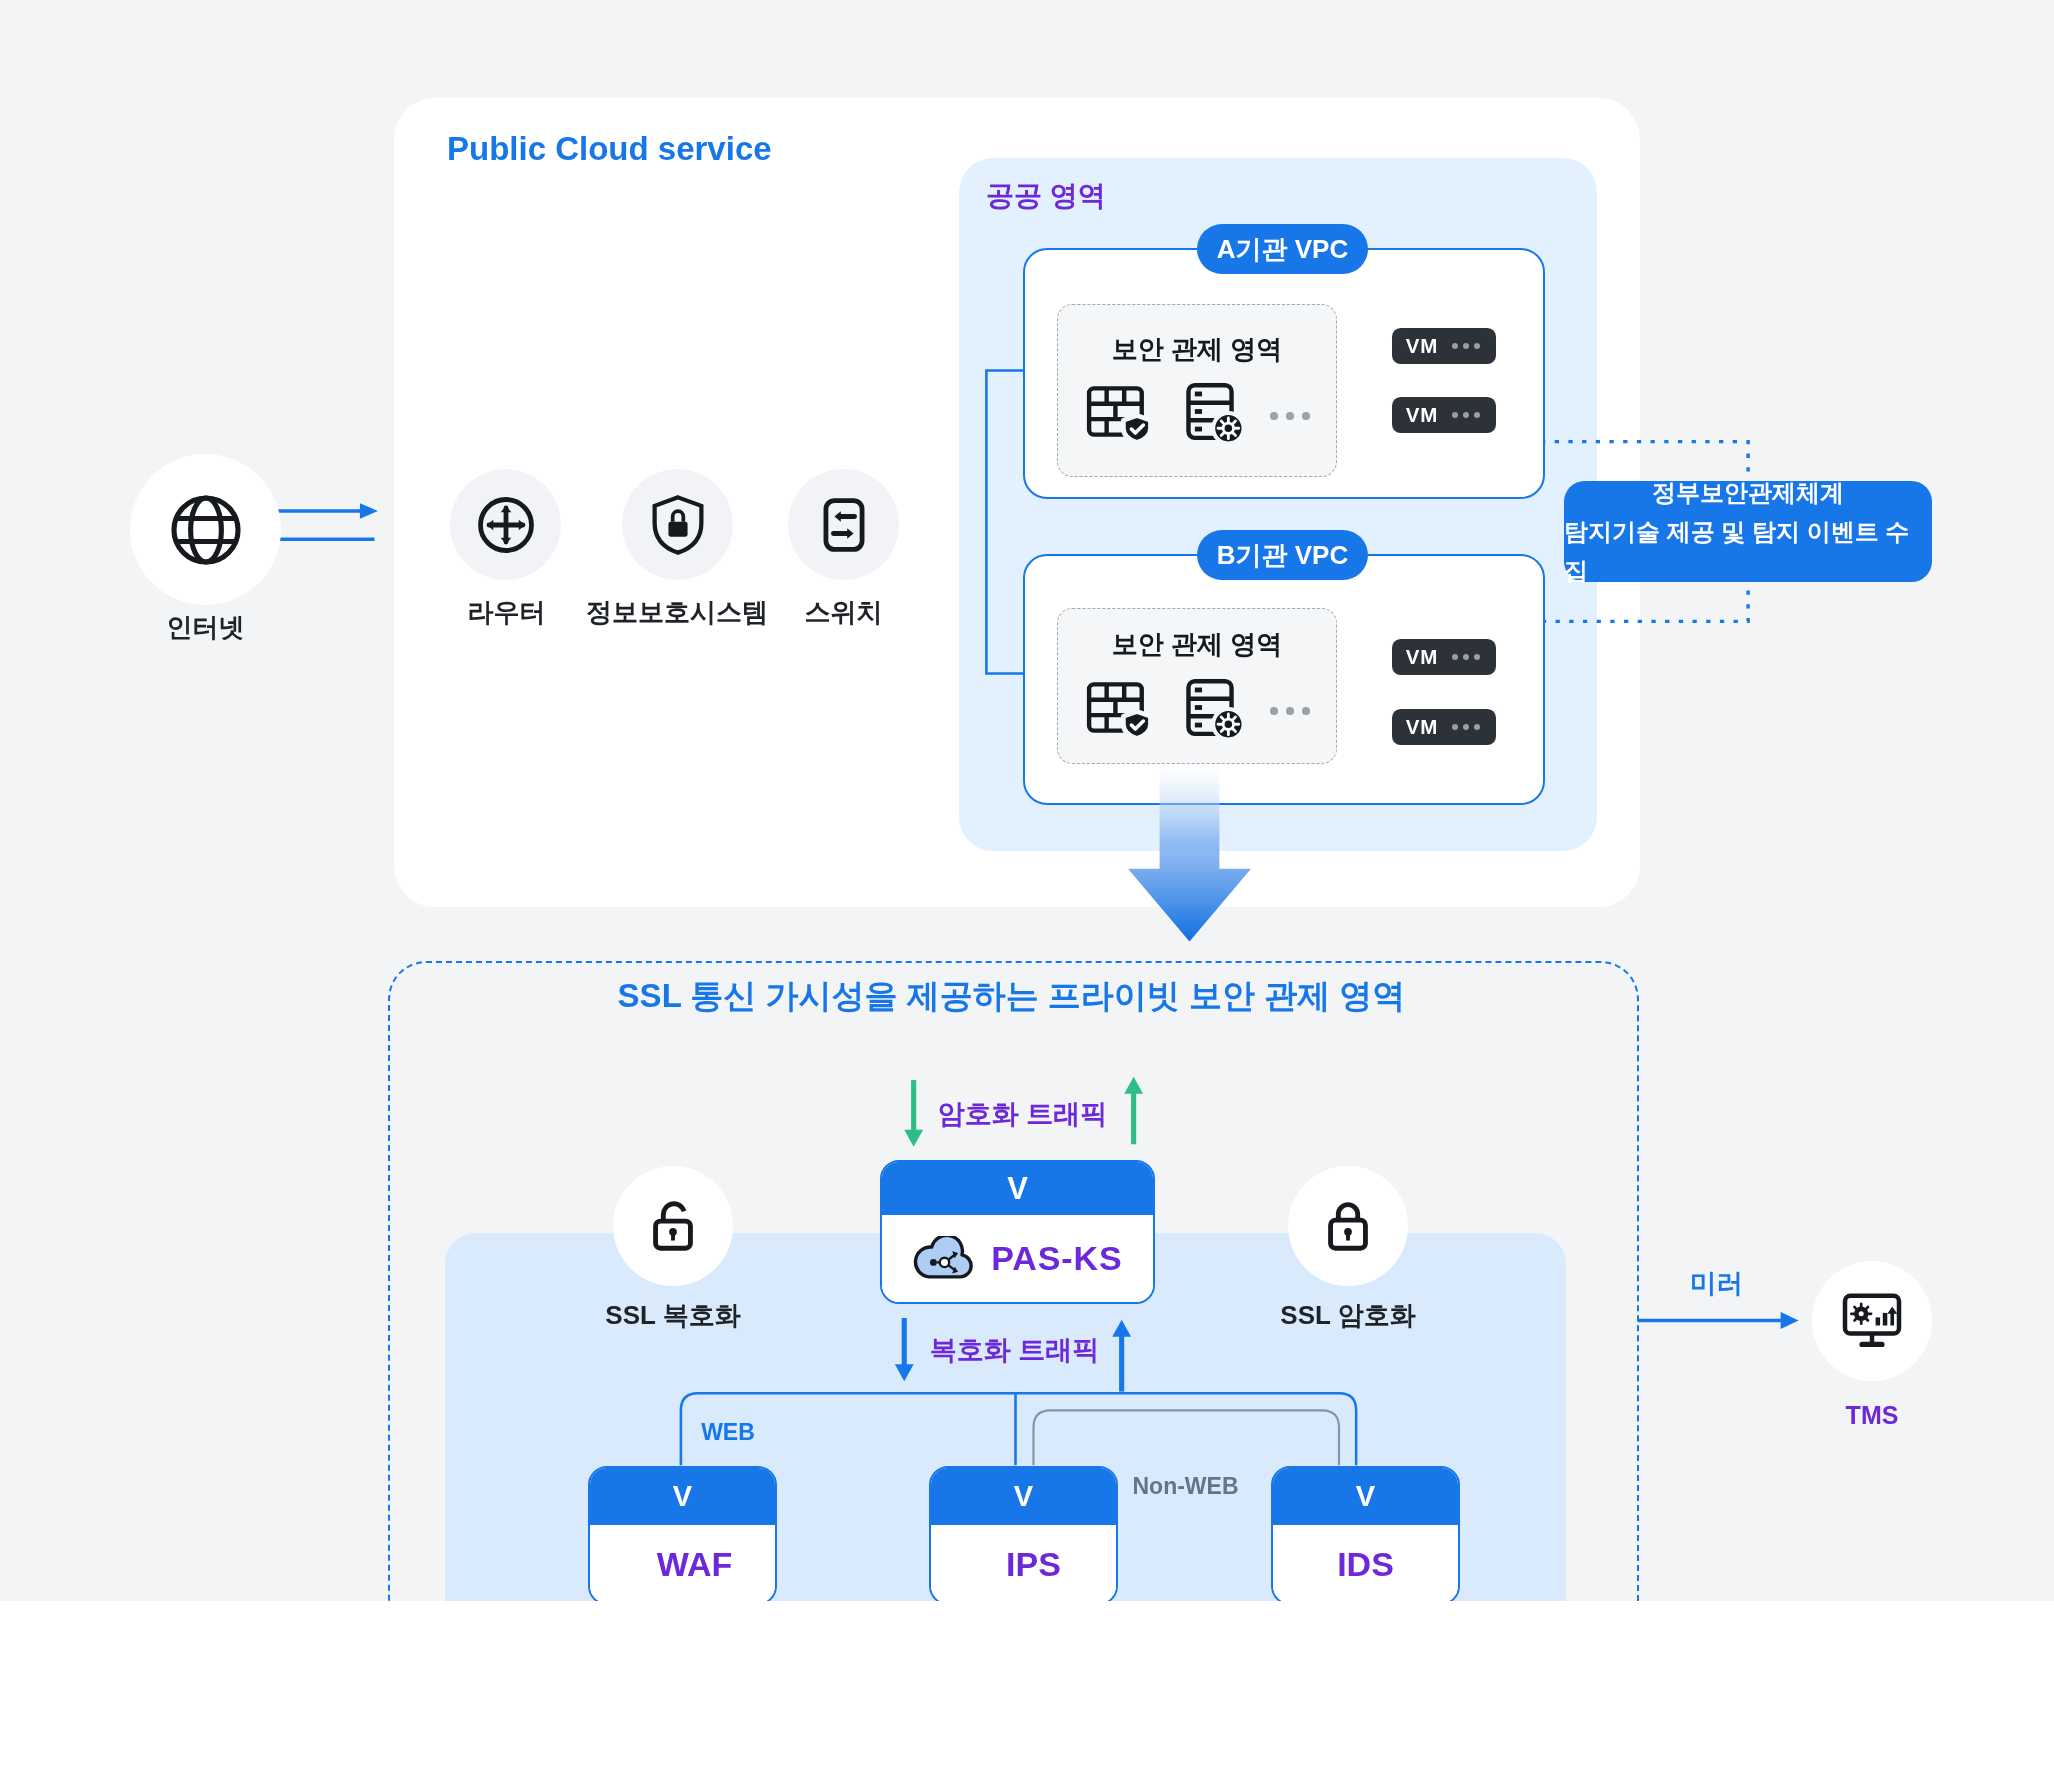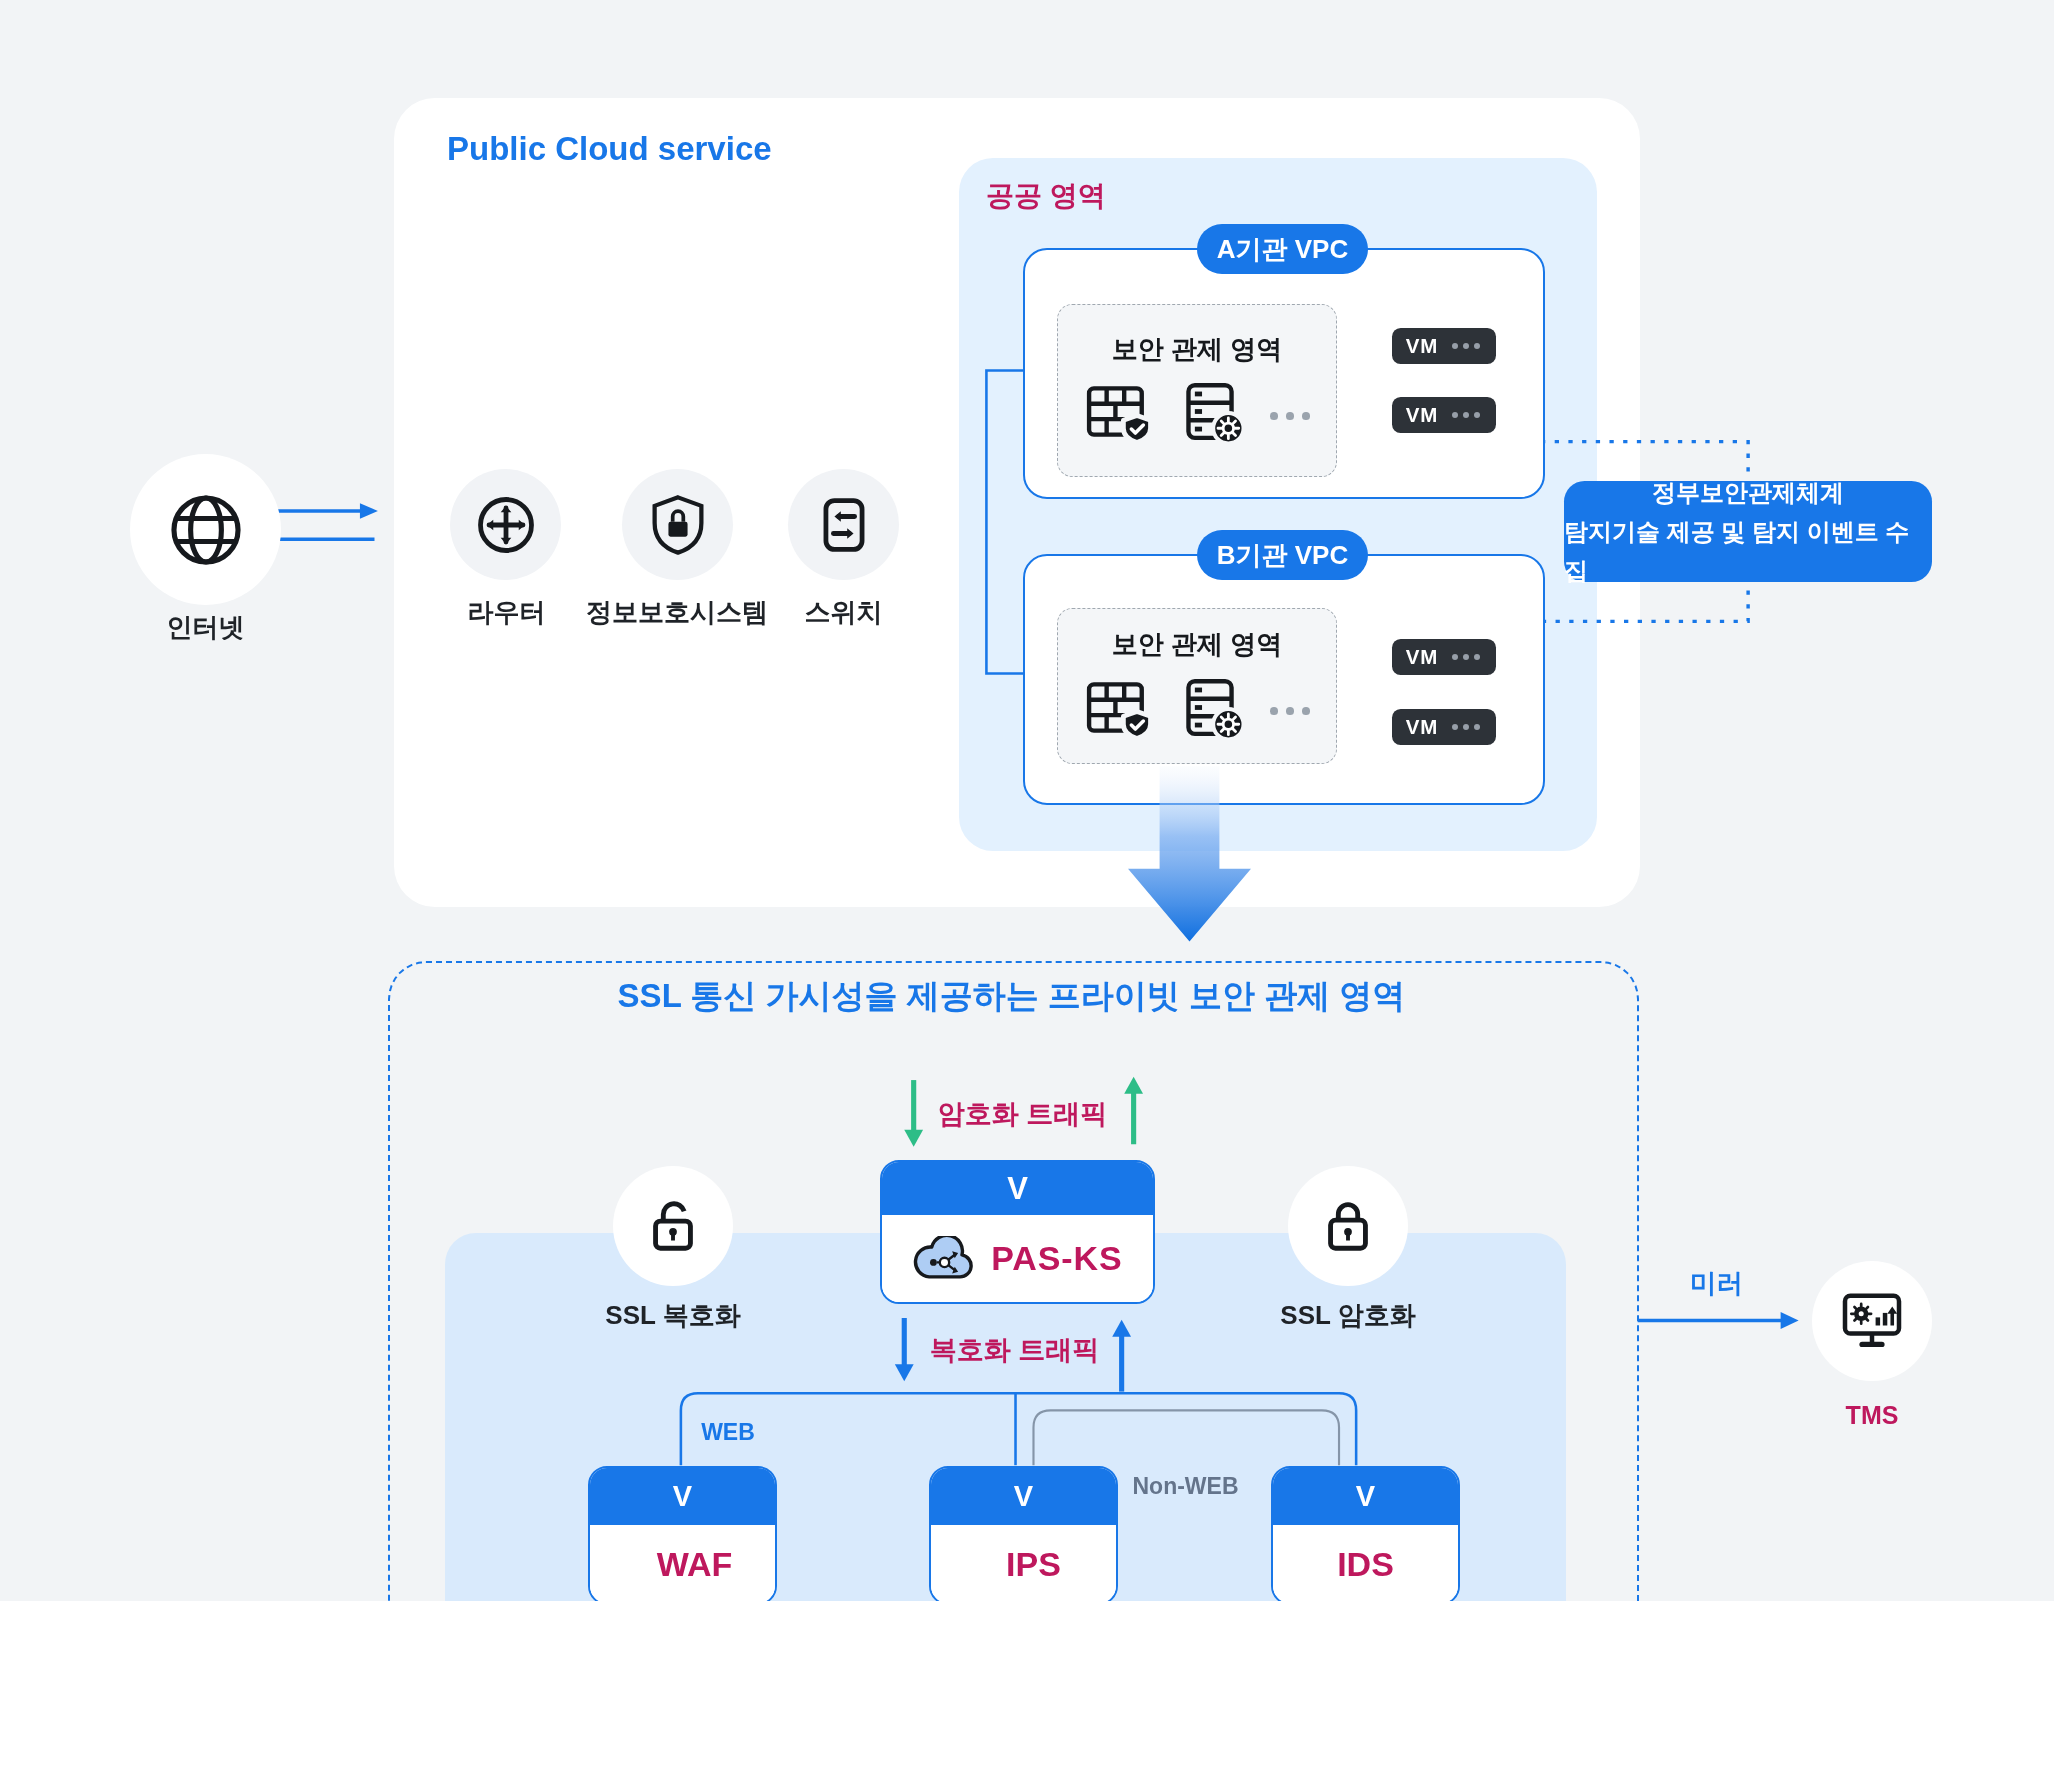--- a/index.html
+++ b/index.html
@@ -22,21 +22,21 @@
   .mini-dots i{width:6px;height:6px;border-radius:50%;background:#969ea8;display:block;}
   .callout{background:#1877e8;border-radius:20.5px;color:#ffffff;display:flex;flex-direction:column;align-items:center;justify-content:center;font-size:24px;font-weight:bold;line-height:39px;}
   .icon-circle{border-radius:50%;display:flex;align-items:center;justify-content:center;}
   .dev-label{font-size:26px;font-weight:600;color:#1f2328;}
   .private-area{border:2.6px dashed #1877e8;border-radius:38px;}
   .inner-panel{background:#d9eafc;border-radius:31px;}
   .v-box{background:#ffffff;border:2.6px solid #1877e8;border-radius:19px;overflow:hidden;display:flex;flex-direction:column;}
   .v-head{background:#1877e8;color:#ffffff;font-weight:bold;display:flex;align-items:center;justify-content:center;}
   .v-body{flex:1;display:flex;align-items:center;justify-content:center;gap:13.7px;background:#ffffff;}
   .blue-t{color:#1877e8;}
-  .dark-t{color:#be185d;}
+  .dark-t{color:#6d28d9;}
   .slate-t{color:#64748b;margin-top:48px;}
   svg{display:block;}
 </style>
 </head>
 <body>
 
 <div class="canvas">
 
   <div class="abs panel-white" style="left:394px;top:98px;width:1246px;height:809px;"></div>
 

